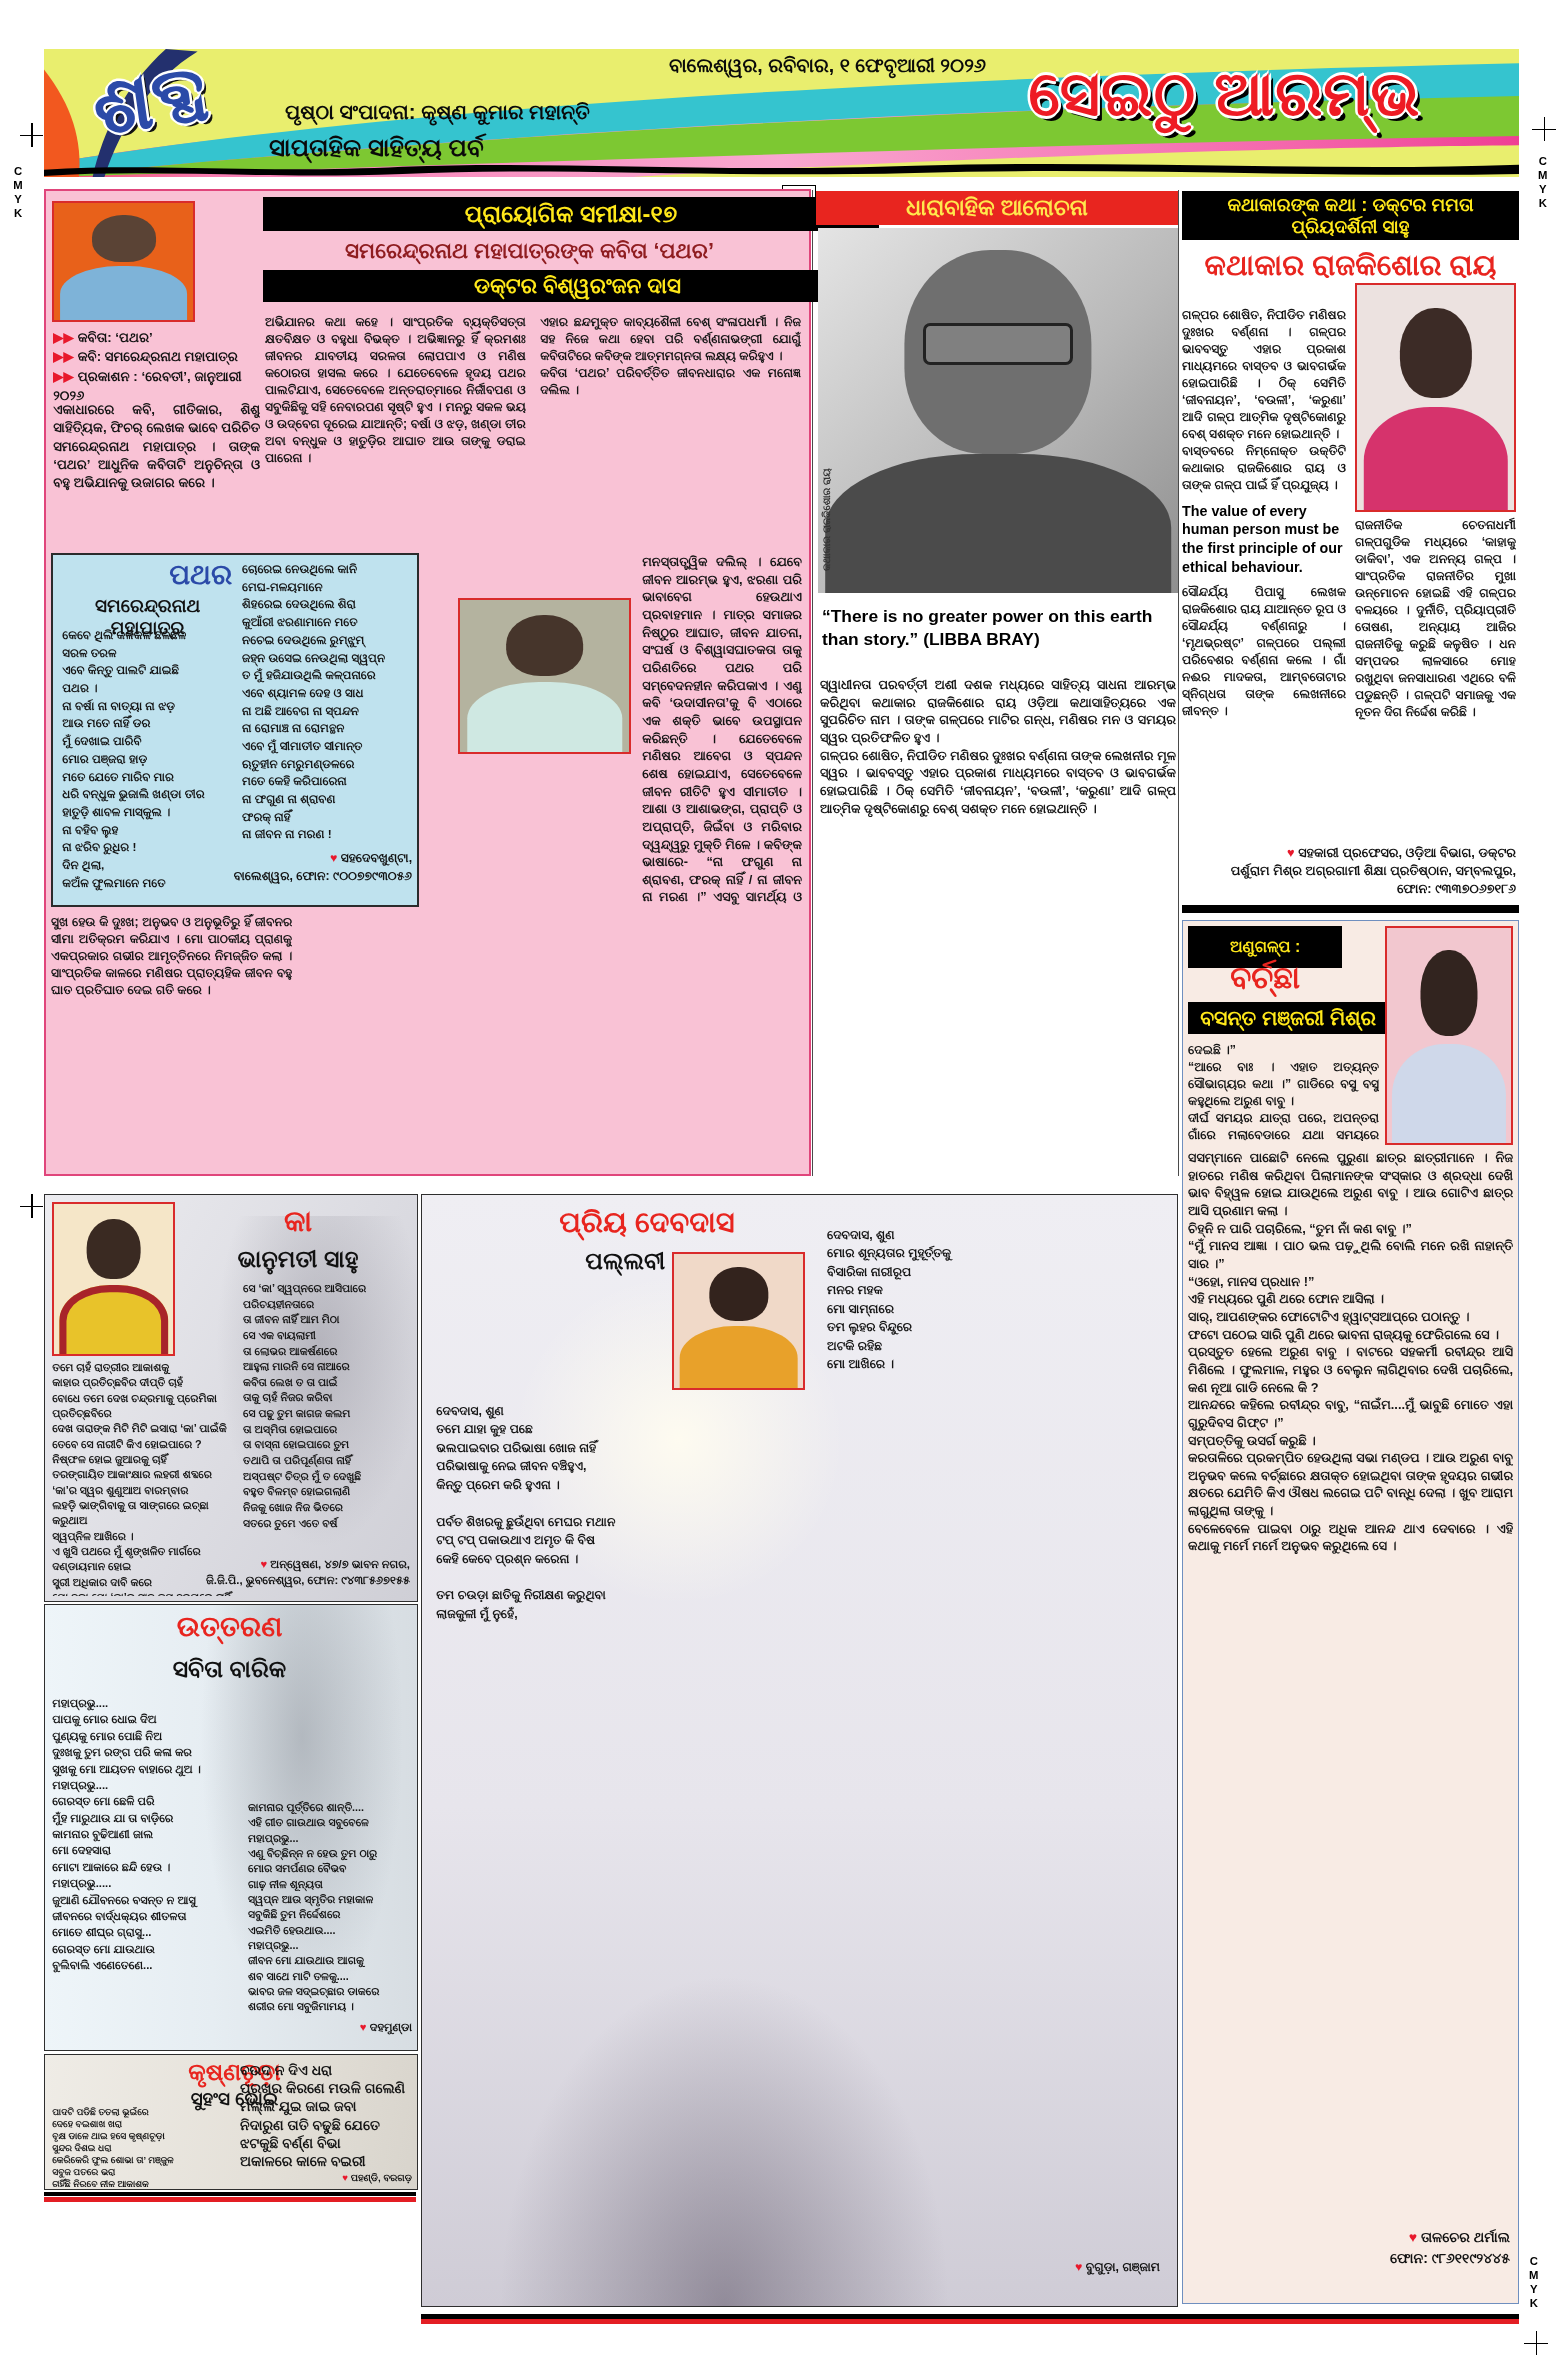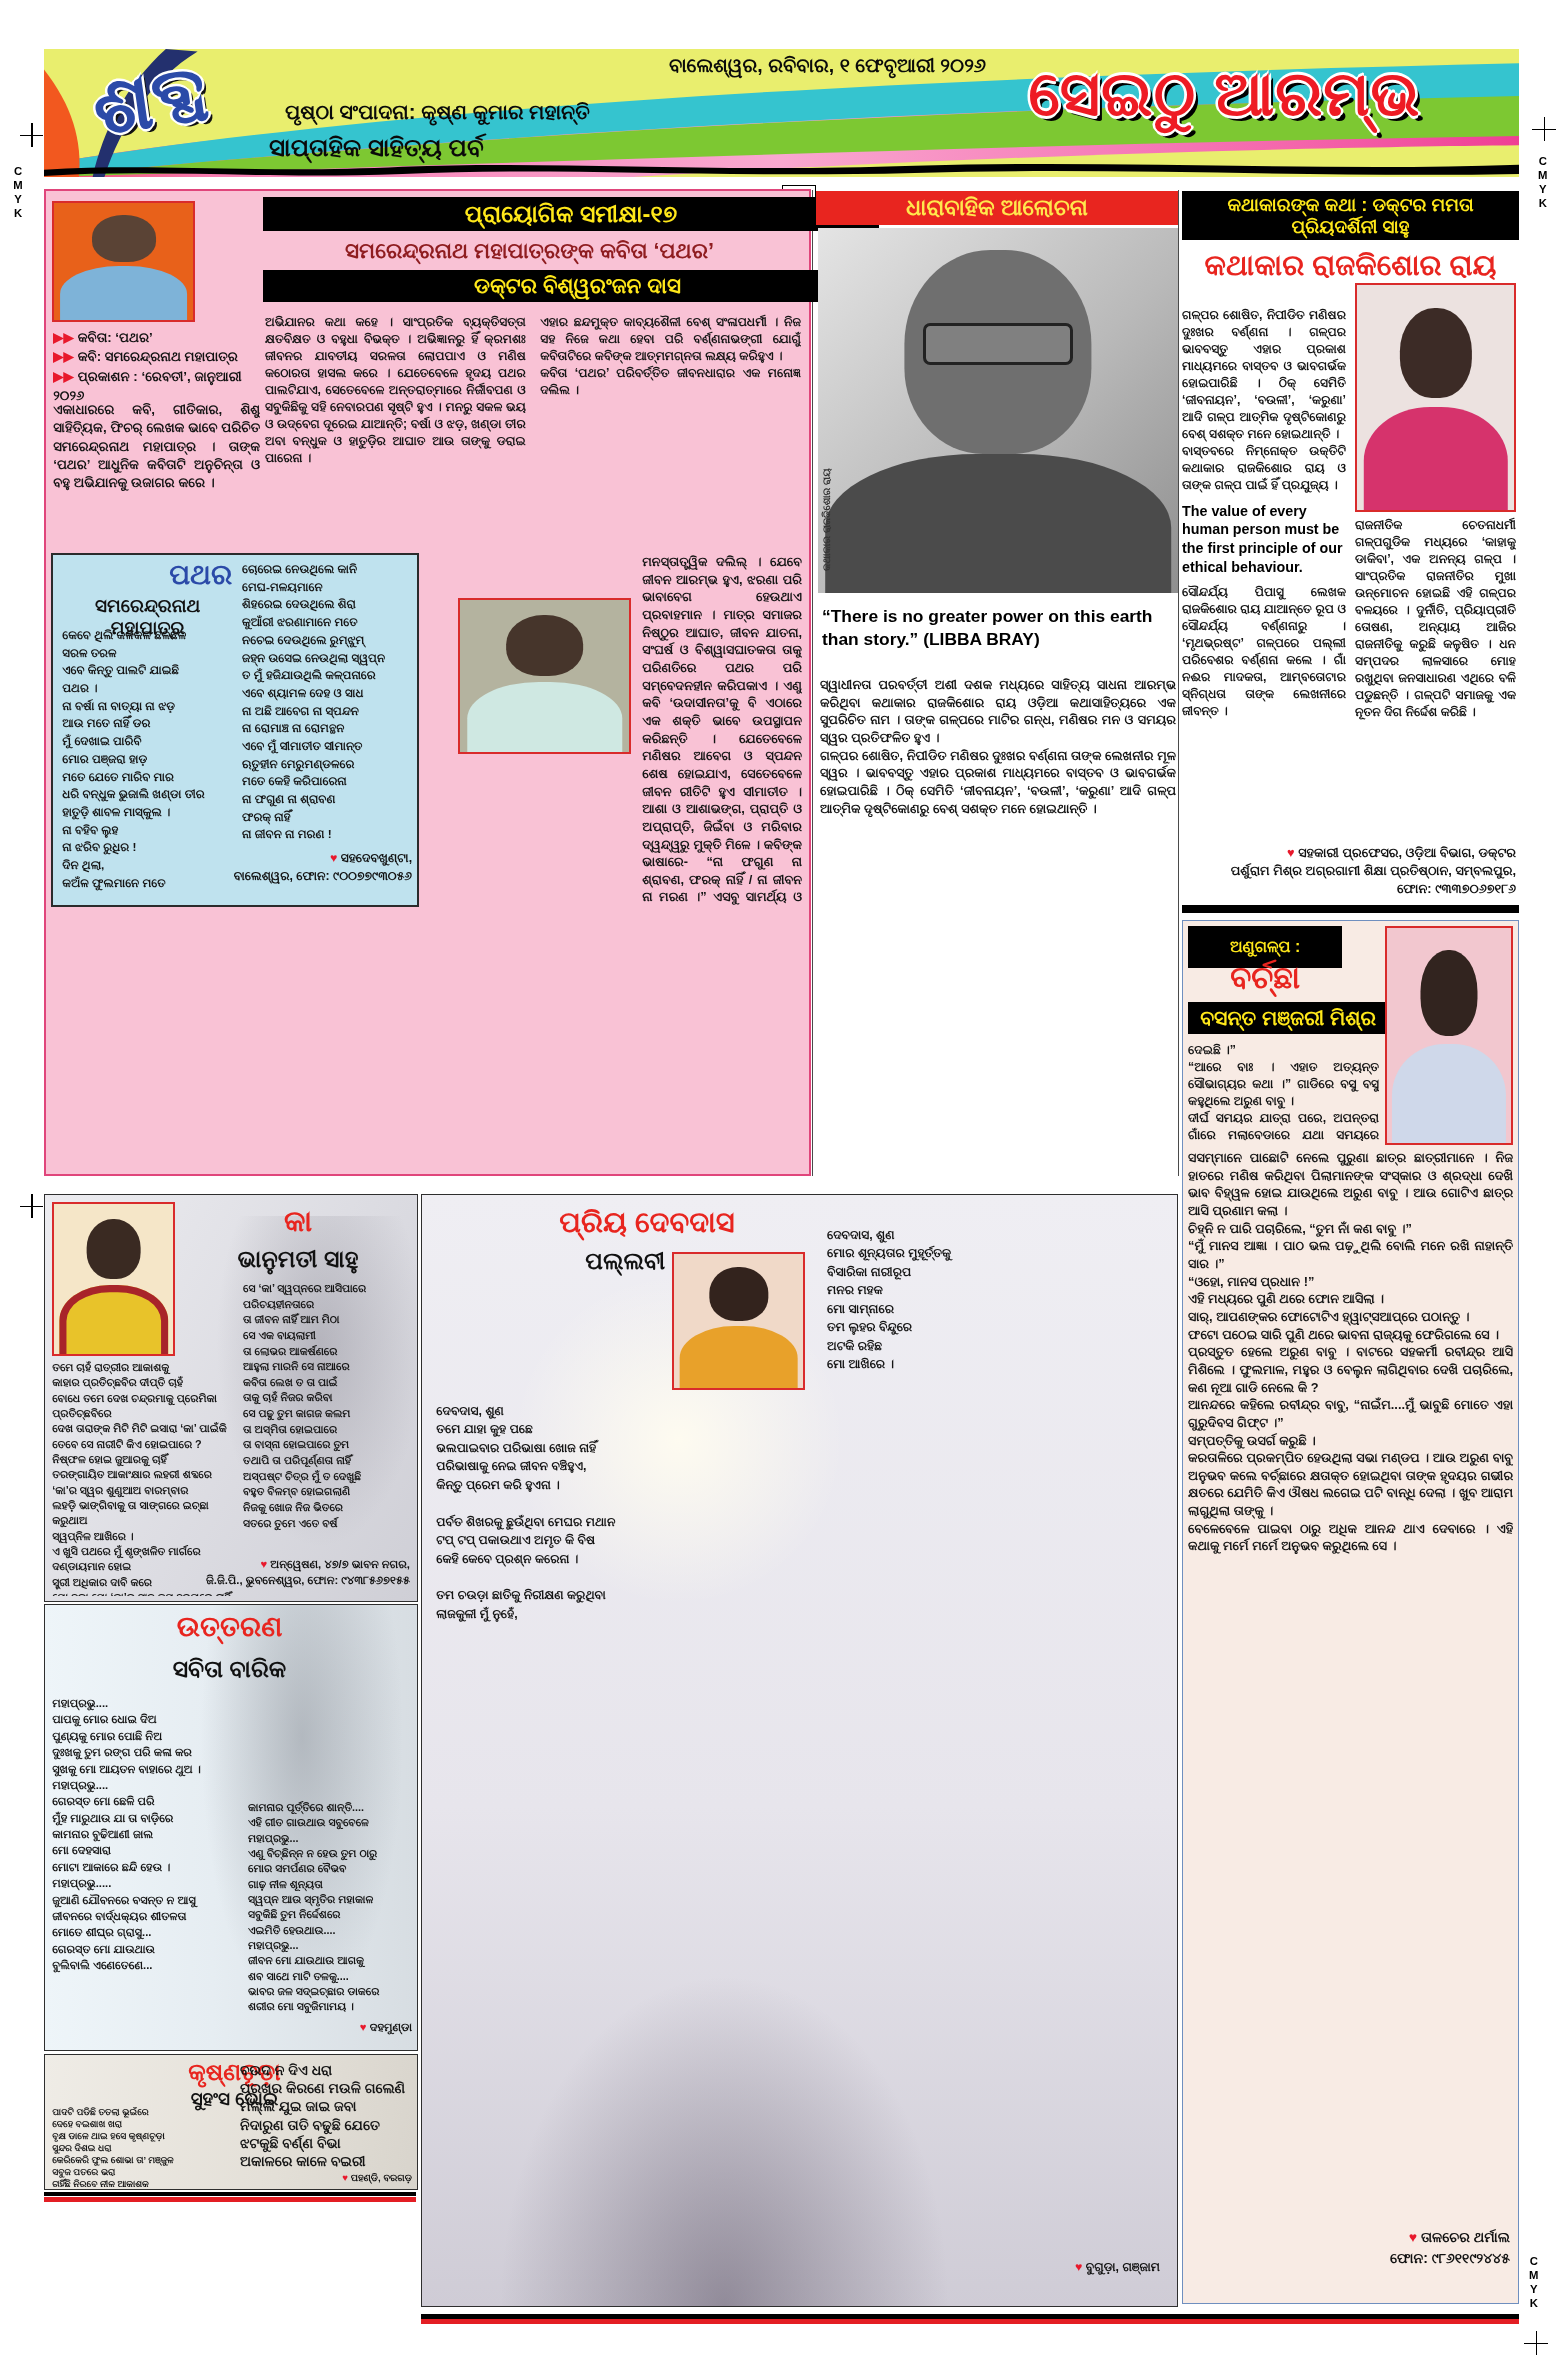--- a/index.html
+++ b/index.html
@@ -159,20 +159,23 @@
     </div>
 
     <div class="abs" style="left:381px;top:362px;width:375px;height:354px;overflow:hidden;">
       <div class="ph" style="position:relative;float:left;margin:45px 11.3px 5.1px 31px;width:169px;height:152px;background:#b4b39f;">
         <span class="hd" style="background:#46352b;"></span>
         <span class="bd" style="background:#cfe8e2;"></span>
       </div>
       <p class="bodytxt pre" style="margin:0;font-size:12.8px;">ମନସ୍ତାତ୍ତ୍ୱିକ ଦଲିଲ୍ । ଯେବେ ଜୀବନ ଆରମ୍ଭ ହୁଏ, ଝରଣା ପରି ଭାବାବେଗ ହେଉଥାଏ ପ୍ରବାହମାନ । ମାତ୍ର ସମାଜର ନିଷ୍ଠୁର ଆଘାତ, ଜୀବନ ଯାତନା, ସଂଘର୍ଷ ଓ ବିଶ୍ୱାସଘାତକତା ତାକୁ ପରିଣତିରେ ପଥର ପରି ସମ୍ବେଦନହୀନ କରିପକାଏ । ଏଣୁ କବି ‘ଉଦାସୀନତା’କୁ ବି ଏଠାରେ ଏକ ଶକ୍ତି ଭାବେ ଉପସ୍ଥାପନ କରିଛନ୍ତି । ଯେତେବେଳେ ମଣିଷର ଆବେଗ ଓ ସ୍ପନ୍ଦନ ଶେଷ ହୋଇଯାଏ, ସେତେବେଳେ ଜୀବନ ରୀତିଟି ହୁଏ ସୀମାତୀତ । ଆଶା ଓ ଆଶାଭଙ୍ଗ, ପ୍ରାପ୍ତି ଓ ଅପ୍ରାପ୍ତି, ଜିଇଁବା ଓ ମରିବାର ଦ୍ୱନ୍ଦ୍ୱରୁ ମୁକ୍ତି ମିଳେ । କବିଙ୍କ ଭାଷାରେ- “ନା ଫଗୁଣ ନା ଶ୍ରାବଣ, ଫରକ୍ ନାହିଁ / ନା ଜୀବନ ନା ମରଣ ।” ଏସବୁ ସାମର୍ଥ୍ୟ ଓ ପରାକାଷ୍ଠାର ଏକ ଶୀର୍ଷବିନ୍ଦୁ ସଦୃଶ ପ୍ରତୀୟମାନ ।</p>
     </div>
 
+    <div class="abs" style="left:5.1px;top:723px;width:750px;height:254px;columns:3;column-gap:13.3px;overflow:hidden;">
+      <p class="bodytxt pre" style="margin:0;">ସୁଖ ହେଉ କି ଦୁଃଖ; ଅନୁଭବ ଓ ଅନୁଭୂତିରୁ ହିଁ ଜୀବନର ସୀମା ଅତିକ୍ରମ କରିଯାଏ । ମୋ ପାଠକୀୟ ପ୍ରାଣକୁ ଏକପ୍ରକାର ଗଭୀର ଆମୃତ୍ତିନରେ ନିମଜ୍ଜିତ କଲା । ସାଂପ୍ରତିକ କାଳରେ ମଣିଷର ପ୍ରାତ୍ୟହିକ ଜୀବନ ବହୁ ଘାତ ପ୍ରତିଘାତ ଦେଇ ଗତି କରେ ।</p>
+    </div>
   </div>
 
   <div class="redbanner abs" style="left:816px;top:191px;width:362px;height:34px;font-size:22.5px;">
     <span>ଧାରାବାହିକ ଆଲୋଚନା</span>
   </div>
 
   <div class="abs" style="left:818px;top:228px;width:360px;height:365px;background:linear-gradient(135deg,#e4e4e4,#b9b9b9 55%,#8f8f8f);overflow:hidden;">
     <span style="position:absolute;left:50%;top:6%;width:52%;height:56%;transform:translateX(-50%);border-radius:46% 46% 42% 42%;background:#6f6f6f;"></span>
     <span style="position:absolute;left:50%;bottom:-8%;width:96%;height:46%;transform:translateX(-50%);border-radius:44% 44% 0 0;background:#4b4b4b;"></span>
     <span style="position:absolute;left:50%;top:26%;width:40%;height:10%;transform:translateX(-50%);border:3.1px solid #222;border-radius:7.2px;background:rgba(255,255,255,.12);"></span>

